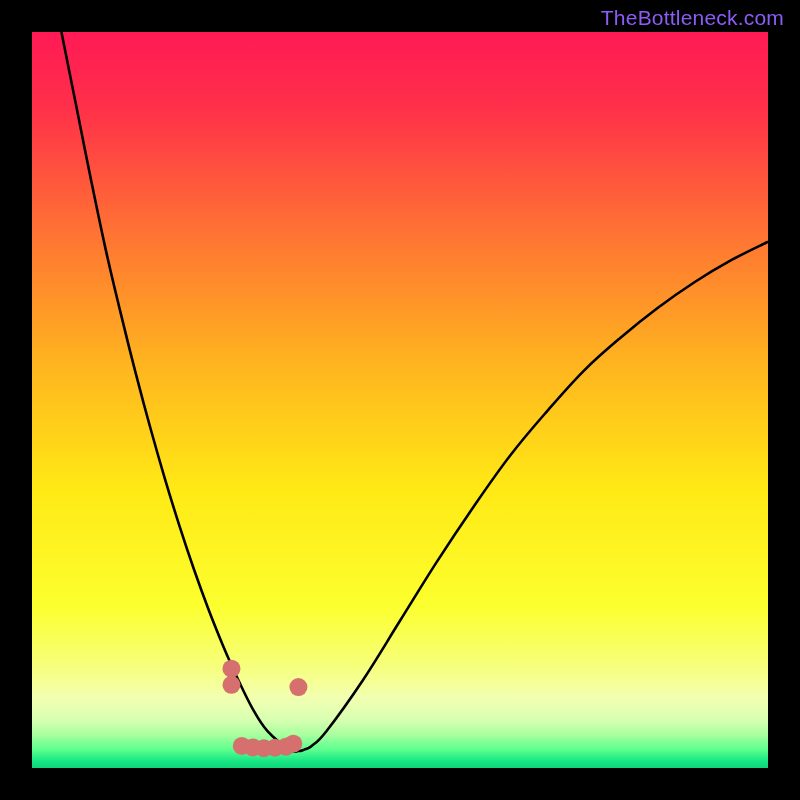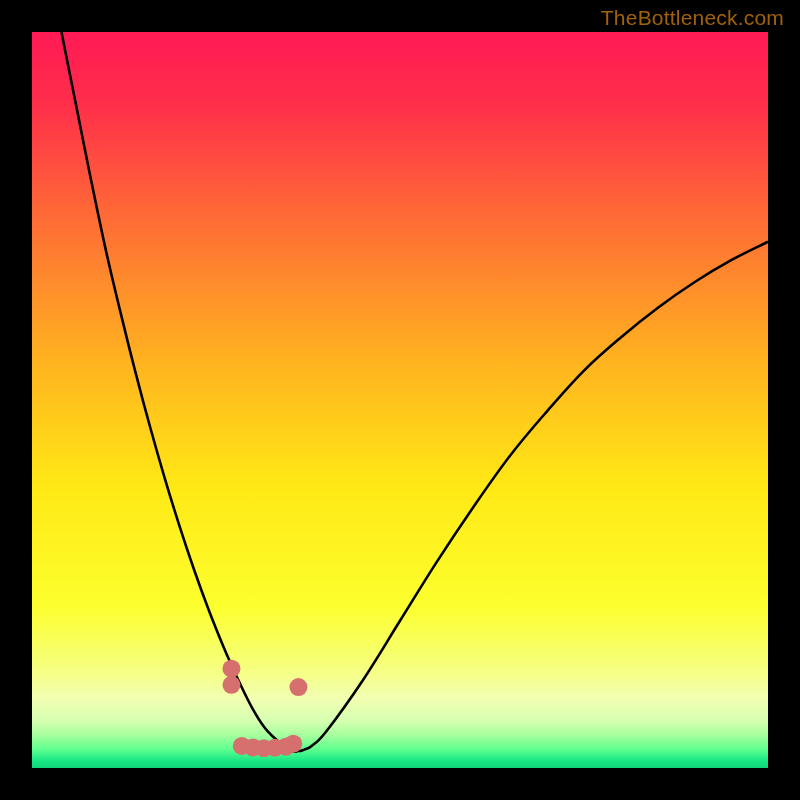--- a/index.html
+++ b/index.html
@@ -28,21 +28,21 @@
     overflow: hidden;
   }
   .gradient {
     position: absolute;
     left: 0; top: 0; right: 0; bottom: 0;
   }
   .watermark {
     position: absolute;
     top: 6px;
     right: 16px;
-    color: #a16207;
+    color: #8b5cf6;
     font-size: 21px;
     font-weight: 400;
     letter-spacing: 0.2px;
   }
   svg.curve {
     position: absolute;
     left: 0; top: 0;
     width: 736px;
     height: 736px;
     overflow: visible;

